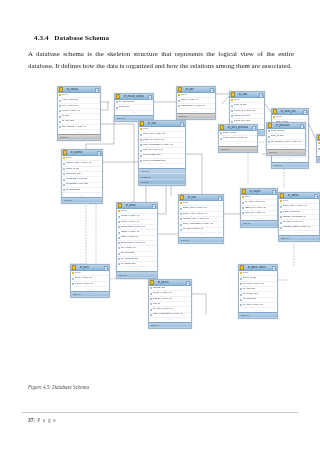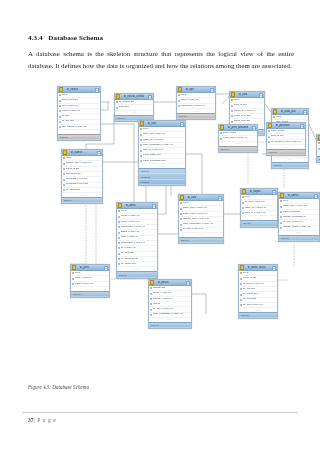--- a/index.html
+++ b/index.html
@@ -5,21 +5,21 @@
   html,body{margin:0;padding:0;}
   body{
     width:320px;height:452px;background:#ffffff;
     font-family:"Liberation Serif", serif;
     color:#231f20;overflow:hidden;position:relative;
   }
   .page{position:absolute;inset:0;}
 
   
   .heading{
-    position:absolute;left:28px;top:34px;
+    position:absolute;left:34px;top:34px;
     font-family:"Liberation Serif", serif;
     font-weight:bold;font-size:7.1px;letter-spacing:.1px;color:#1a1a1a;
     white-space:pre;
   }
   .para{
     position:absolute;left:28px;top:48px;width:266px;
     font-size:6.9px;line-height:11.6px;text-align:justify;color:#242424;
   }
 
   

